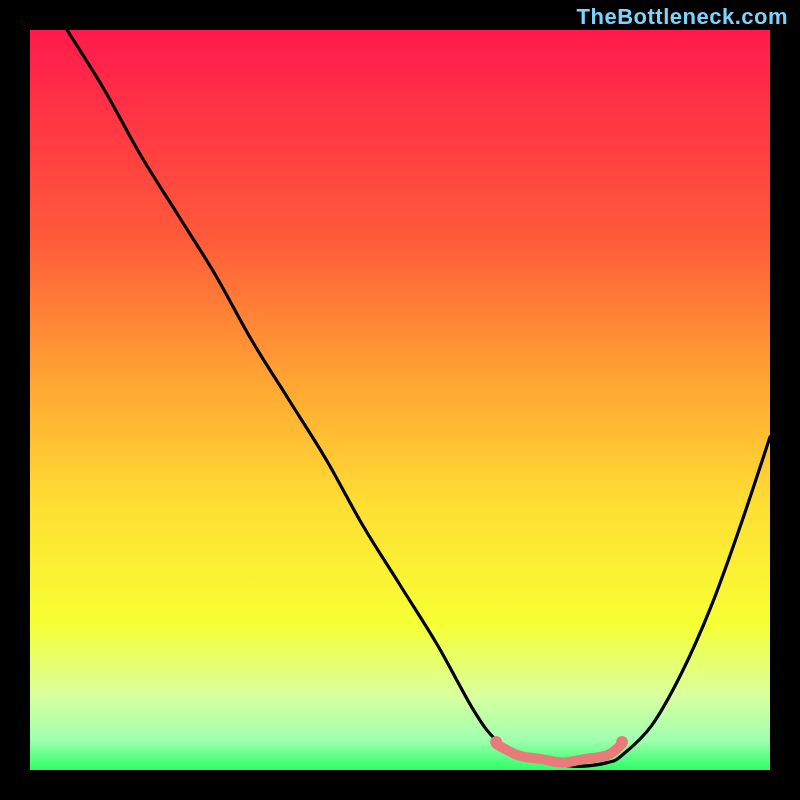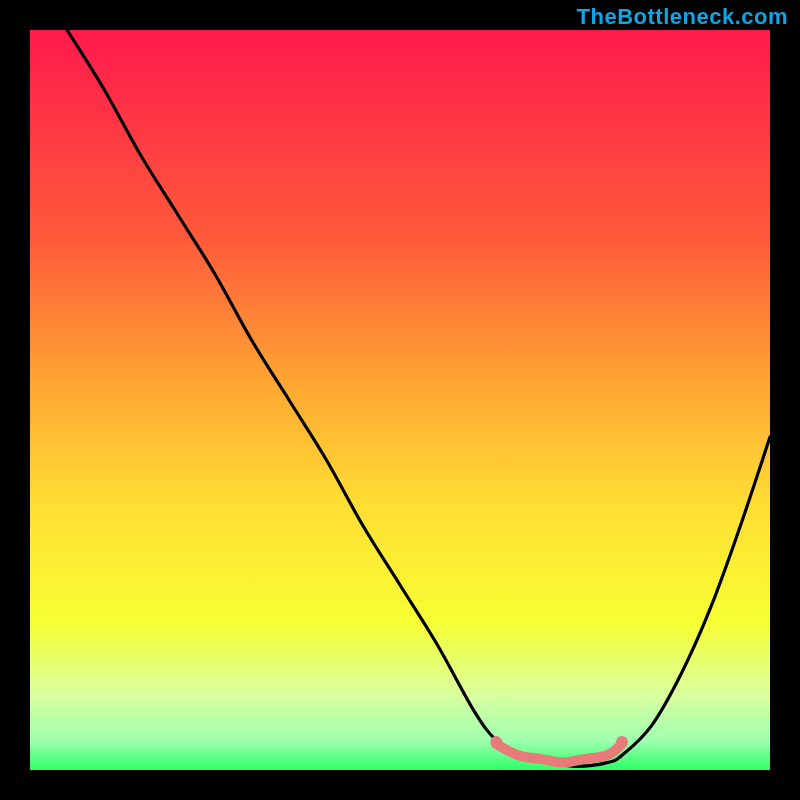--- a/index.html
+++ b/index.html
@@ -14,21 +14,21 @@
   .outer {
     position: relative;
     width: 800px;
     height: 800px;
     background: #000000;
   }
   .watermark {
     position: absolute;
     top: 4px;
     right: 12px;
-    color: #0ea5e9;
+    color: #7dd3fc;
     font-size: 22px;
     font-weight: 600;
     letter-spacing: 0.5px;
     z-index: 30;
   }
   .plot {
     position: absolute;
     left: 30px;
     top: 30px;
     width: 740px;

